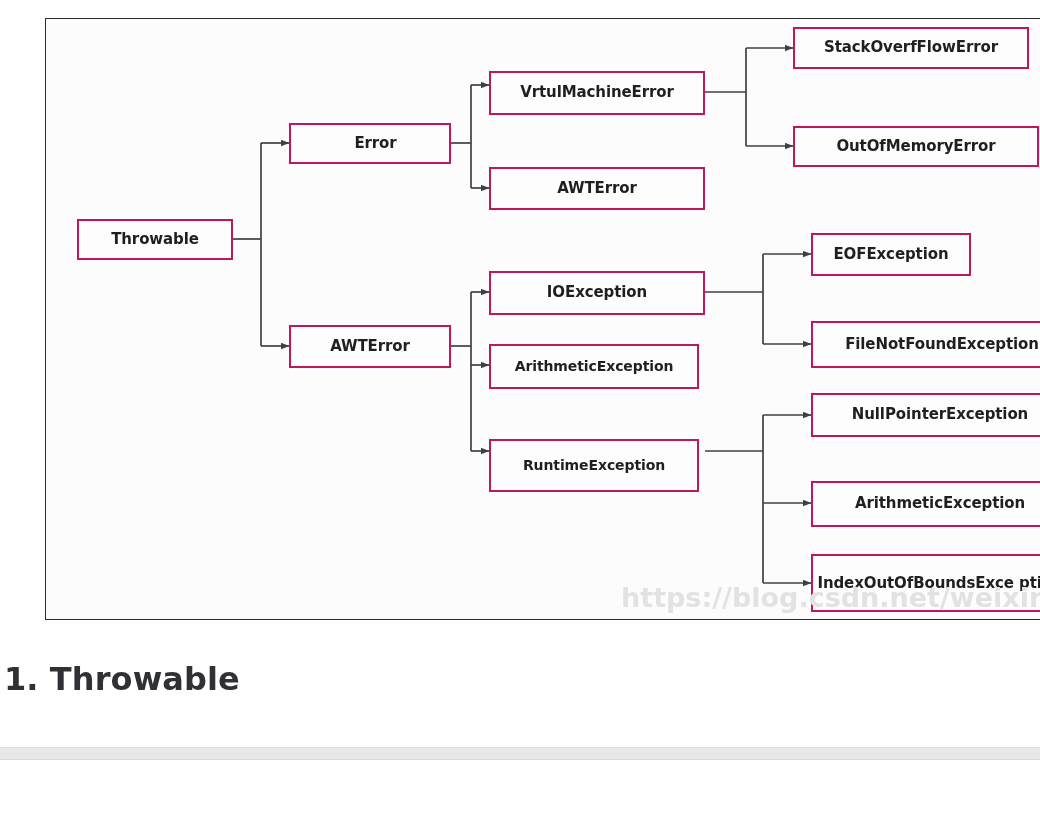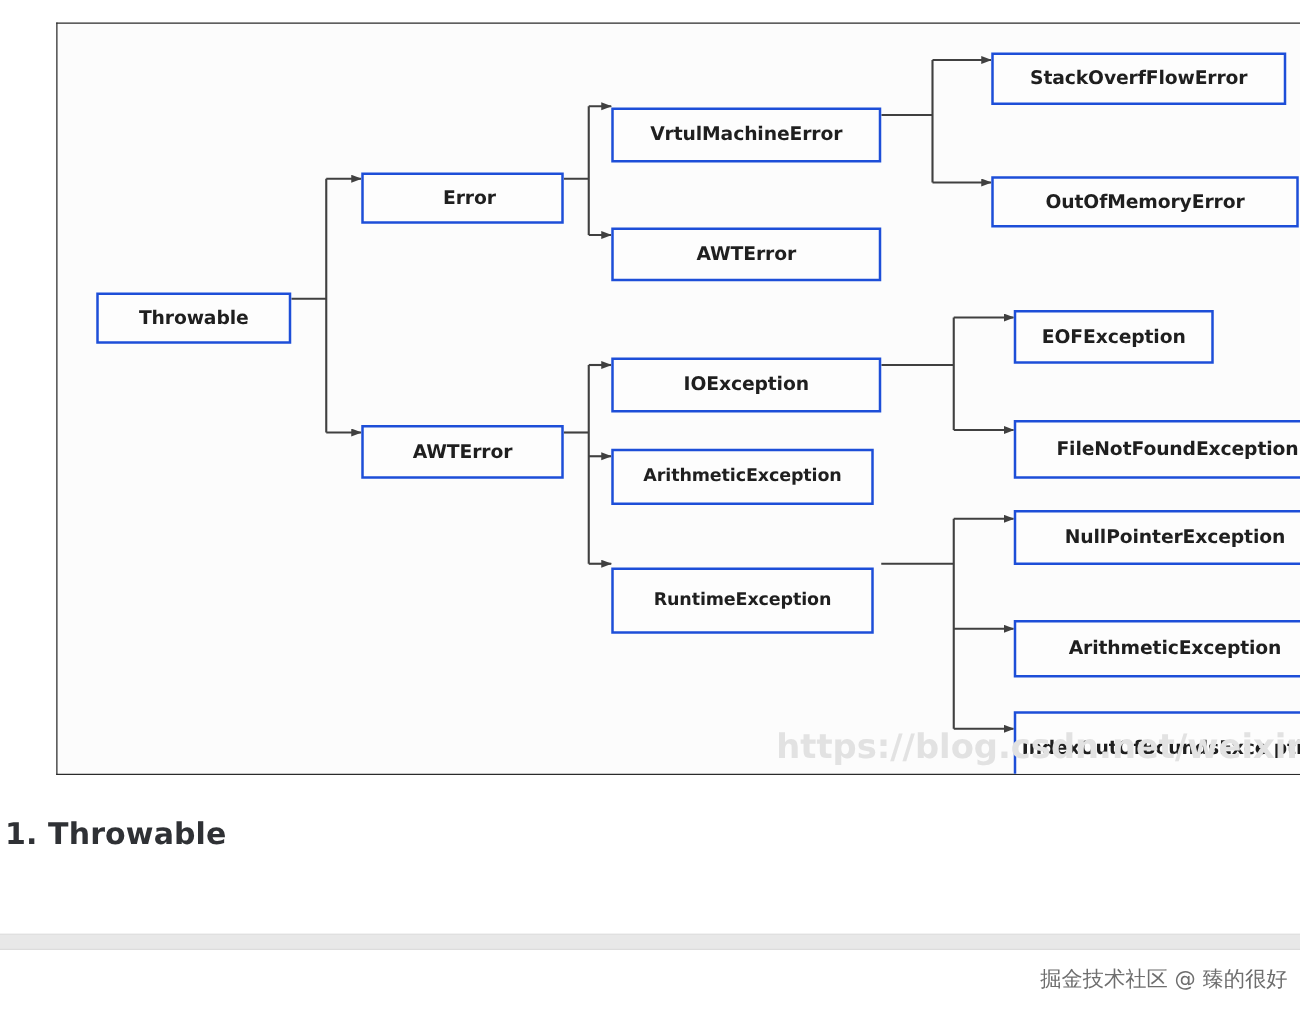--- a/index.html
+++ b/index.html
@@ -49,33 +49,32 @@
     left: 0; top: 0;
     width: 1035px;
     height: 602px;
     pointer-events: none;
   }
 
   .node {
     position: absolute;
     box-sizing: border-box;
     background: #fdfdfd;
-    border: 2px solid #1d4ed8;
+    border: 2px solid #be185d;
     display: flex;
     align-items: center;
     justify-content: center;
     text-align: center;
     color: #1f1f1f;
     font-weight: bold;
     font-size: 15px;
     letter-spacing: -0.1px;
     line-height: 1.15;
     padding: 0 4px;
     font-family: "DejaVu Sans", "Liberation Sans", sans-serif;
-    margin-top: 15px;
   }
   .node.small { font-size: 14px; }
   .node.wrap { line-height: 1.2; }
 
   
   #figure-watermark {
     position: absolute;
     left: 575px;
     top: 563px;
     font-size: 27px;
@@ -85,21 +84,21 @@
     letter-spacing: 0px;
     font-family: "DejaVu Sans", "Liberation Sans", sans-serif;
     user-select: none;
   }
 
   
   #section-heading {
     position: absolute;
     left: 4px;
     top: 633px;
-    font-size: 24px;
+    font-size: 32px;
     font-weight: bold;
     color: #2f3135;
     letter-spacing: 0.1px;
     font-family: "DejaVu Sans", "Liberation Sans", sans-serif;
   }
 
   
   #bottom-divider {
     position: absolute;
     left: 0;
@@ -209,15 +208,14 @@
 
       <div id="figure-watermark">https://blog.csdn.net/weixin_43122490</div>
 
     </div>
   </figure>
 
   <h2 id="section-heading">1. Throwable</h2>
 
   <div id="bottom-divider"></div>
 
-  <div id="footer-credit">掘金技术社区 @ 臻的很好</div>
 
 </div>
 
 </body></html>

